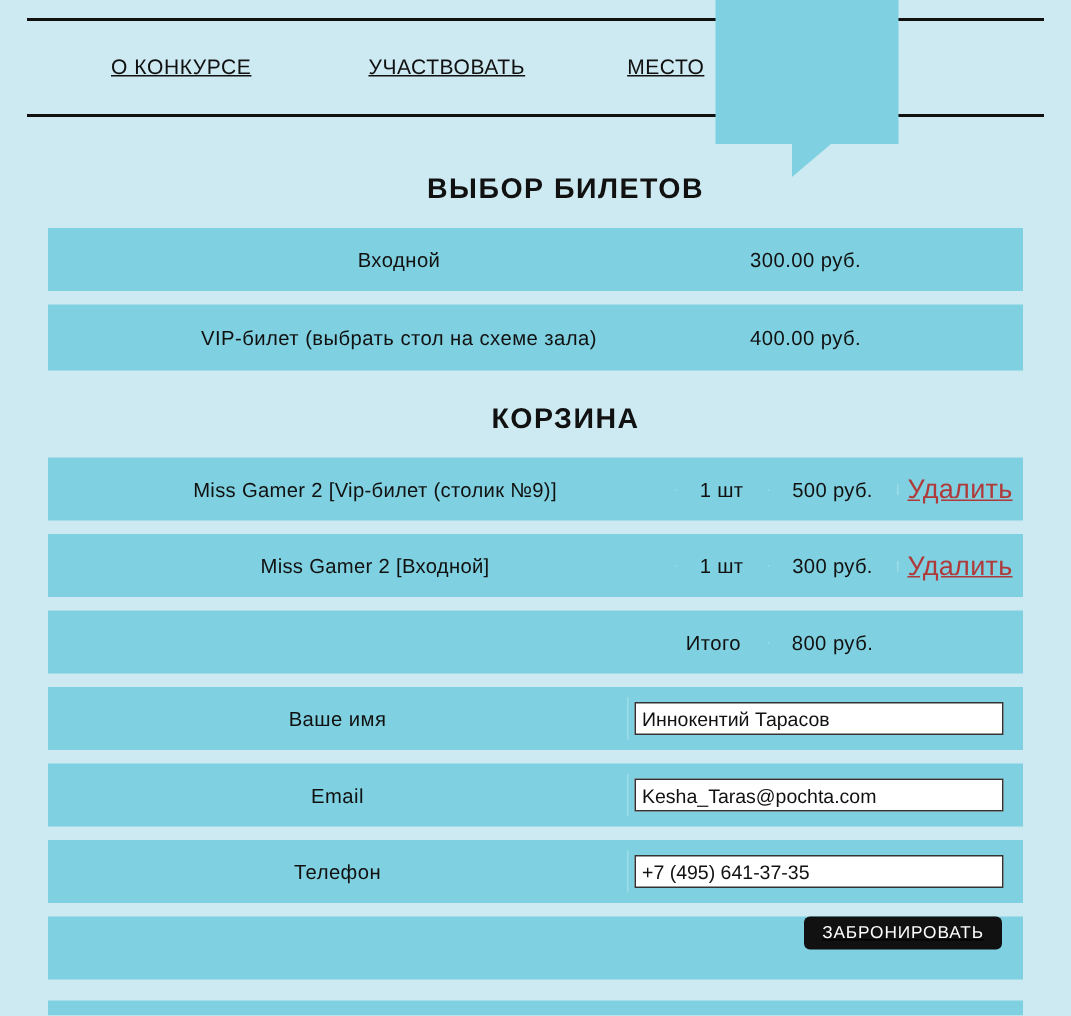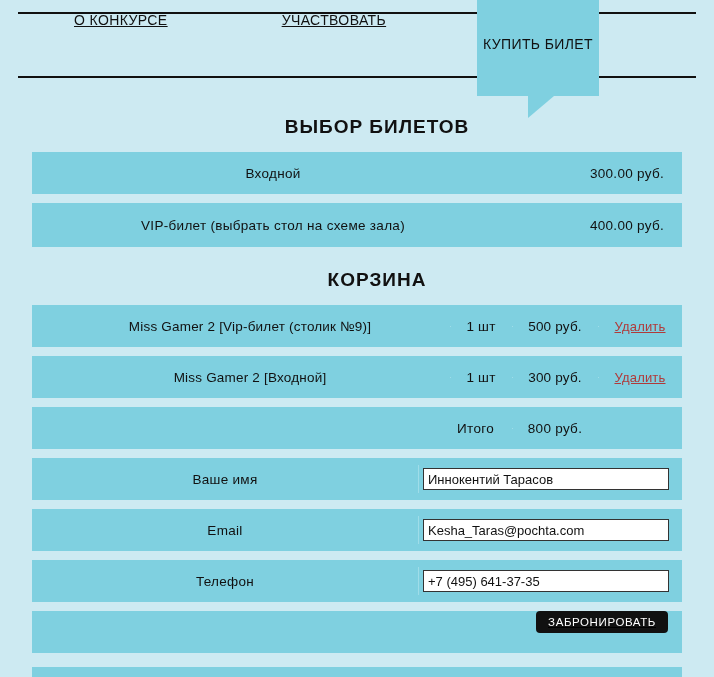--- a/index.html
+++ b/index.html
@@ -30,21 +30,21 @@
   .nav-rule.top { top: 12px; }
   .nav-rule.bottom { top: 76px; }
 
   .nav-items {
     position: absolute;
     top: 12px;
     left: 18px;
     right: 18px;
     height: 64px;
     display: flex;
-    gap: 36px;
+    align-items: center;
   }
   .nav-item {
     font-size: 14px;
     letter-spacing: 0.4px;
     color: #111;
     text-decoration: underline;
     white-space: nowrap;
     cursor: pointer;
   }
   .nav-item.i0 { margin-left: 56px; }
@@ -120,22 +120,21 @@
   }
   .row.tall { height: 44px; }
 
   .ticket-name {
     flex: 1;
     text-align: center;
     letter-spacing: 0.3px;
   }
   .ticket-price {
     width: 150px;
-    text-align: right;
-    padding-right: 18px;
+    padding-right: 32px;
     letter-spacing: 0.3px;
   }
 
   
   .cart-name {
     flex: 1;
     text-align: center;
     letter-spacing: 0.2px;
     padding-left: 18px;
   }
@@ -152,21 +151,21 @@
     bottom: 7px;
     width: 1px;
     background: #9fdde9;
   }
   .cell.qty { width: 62px; }
   .cell.price { width: 86px; }
   .cell.del { width: 84px; }
   .del-link {
     color: #b03a3a;
     text-decoration: underline;
-    font-size: 13px;
+    font-size: 18px;
     cursor: pointer;
   }
 
   .total-label {
     flex: 1;
     text-align: right;
     padding-right: 18px;
     letter-spacing: 0.3px;
   }
   .total-value {
@@ -263,21 +262,20 @@
   <div class="nav-rule bottom"></div>
 
   <div class="nav-items">
     <a class="nav-item i0">О КОНКУРСЕ</a>
     <a class="nav-item i1">УЧАСТВОВАТЬ</a>
     <a class="nav-item i2">МЕСТО</a>
   </div>
 
   <div class="nav-active-wrap">
     <div class="nav-active-box"></div>
-    <div class="nav-active-label">КУПИТЬ БИЛЕТ</div>
     <div class="nav-active-tail"></div>
   </div>
 </div>
 
 <div class="section-title">ВЫБОР БИЛЕТОВ</div>
 
 <div class="row">
   <span class="ticket-name">Входной</span>
   <span class="ticket-price">300.00 руб.</span>
 </div>

